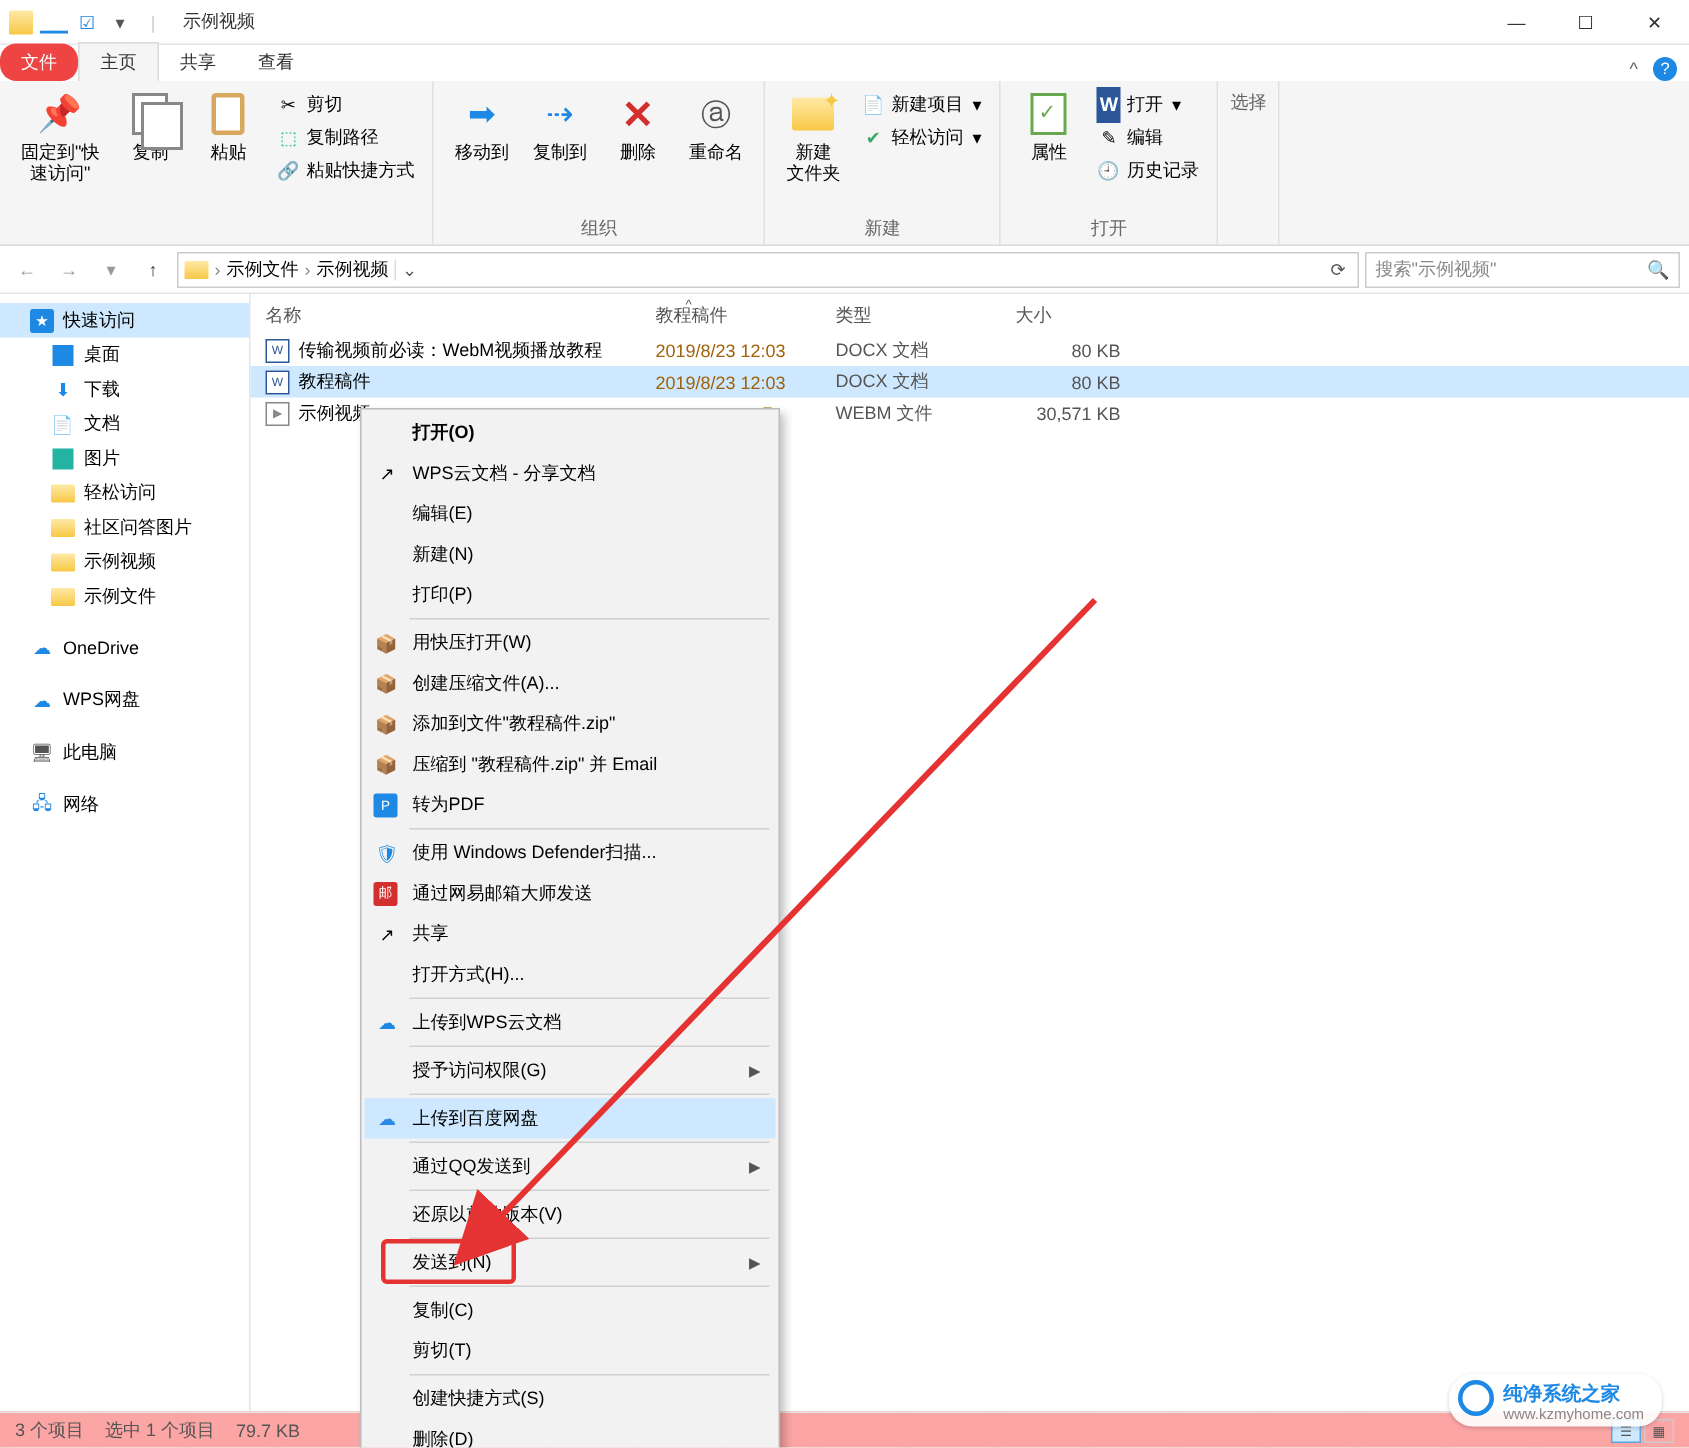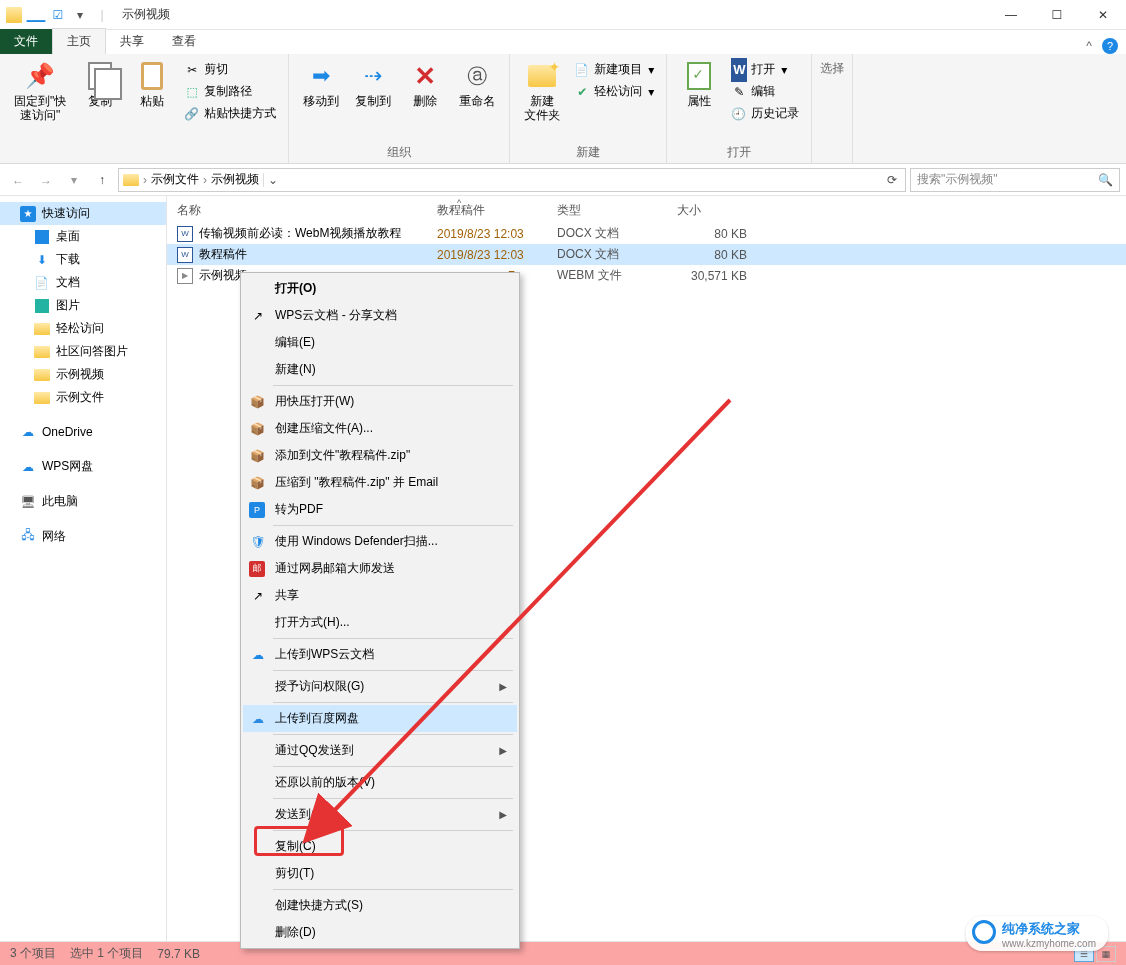--- a/index.html
+++ b/index.html
@@ -9,21 +9,21 @@
 .titlebar { height:30px; display:flex; align-items:center; background:#fff; border-bottom:1px solid #e5e5e5; }
 .titlebar .qat { display:flex; align-items:center; gap:6px; padding:0 6px; }
 .titlebar .qat span { width:16px; height:16px; display:flex; align-items:center; justify-content:center; color:#555; }
 .titlebar .title { margin-left:6px; color:#333; }
 .winctrls { margin-left:auto; display:flex; }
 .winctrls div { width:46px; height:30px; display:flex; align-items:center; justify-content:center; color:#333; }
 
 
 .tabs { height:24px; display:flex; align-items:flex-end; background:#fff; }
 .tab { padding:4px 14px; color:#333; }
-.tab.file { background:#14532d; color:#fff; }
+.tab.file { background:#ef4444; color:#fff;border-radius:11px; }
 .tab.active { background:#f5f5f5; border:1px solid #dadada; border-bottom:none; }
 .tabs .help { margin-left:auto; padding:0 8px; display:flex; gap:10px; align-items:center; }
 .chev { color:#666; }
 .helpq { width:16px;height:16px;border-radius:50%;background:#1e88e5;color:#fff;display:flex;align-items:center;justify-content:center;font-size:11px; }
 
 
 .ribbon { height:110px; background:#f5f5f5; border-bottom:1px solid #dadada; display:flex; }
 .rgroup { border-right:1px solid #e0e0e0; padding:4px 8px 2px; display:flex; flex-direction:column; }
 .rgroup .items { flex:1; display:flex; align-items:flex-start; gap:4px; }
 .rgroup .lbl { text-align:center; color:#666; font-size:12px; padding-top:2px; }
@@ -413,20 +413,23 @@
   <div class="mi">
       <span class="mic">↗</span>
       <span>WPS云文档 - 分享文档</span>
     </div>
   <div class="mi">
       <span>编辑(E)</span>
     </div>
   <div class="mi">
       <span>新建(N)</span>
     </div>
+  <div class="mi">
+      <span>打印(P)</span>
+    </div>
   <hr>
   <div class="mi">
       <span class="mic" style="color:#e07b2e">📦</span>
       <span>用快压打开(W)</span>
     </div>
   <div class="mi">
       <span class="mic" style="color:#e07b2e">📦</span>
       <span>创建压缩文件(A)...</span>
     </div>
   <div class="mi">

